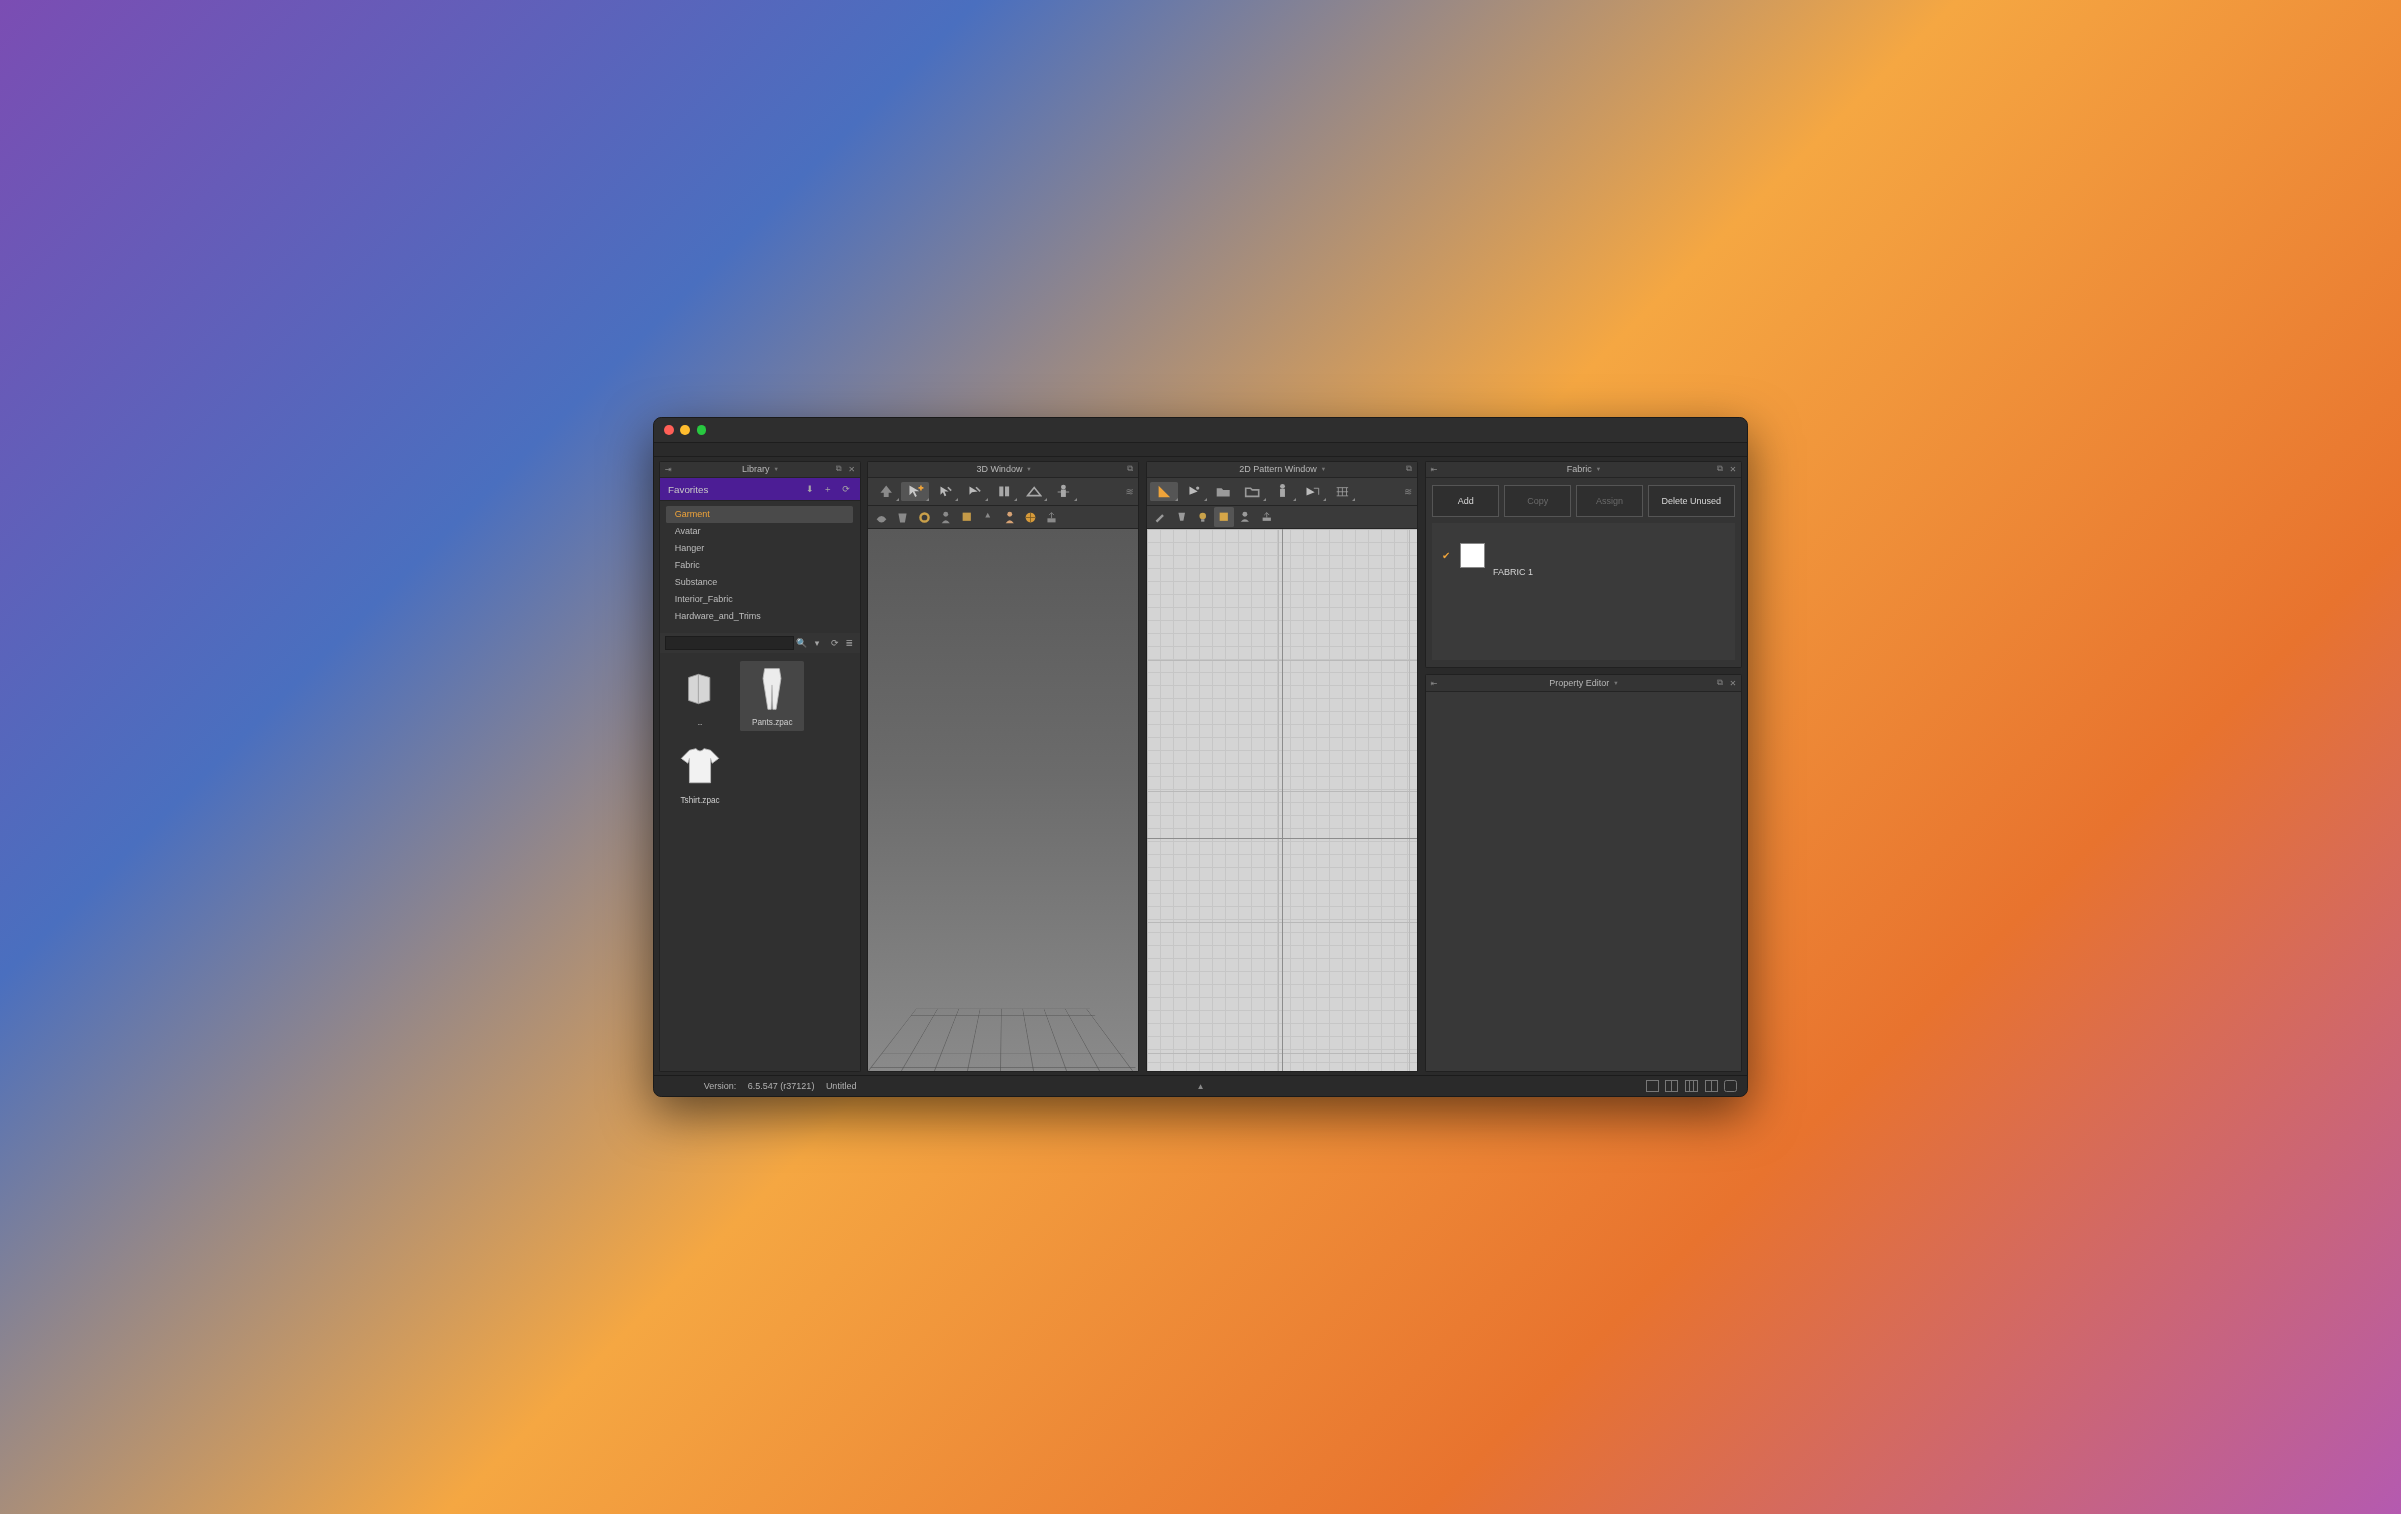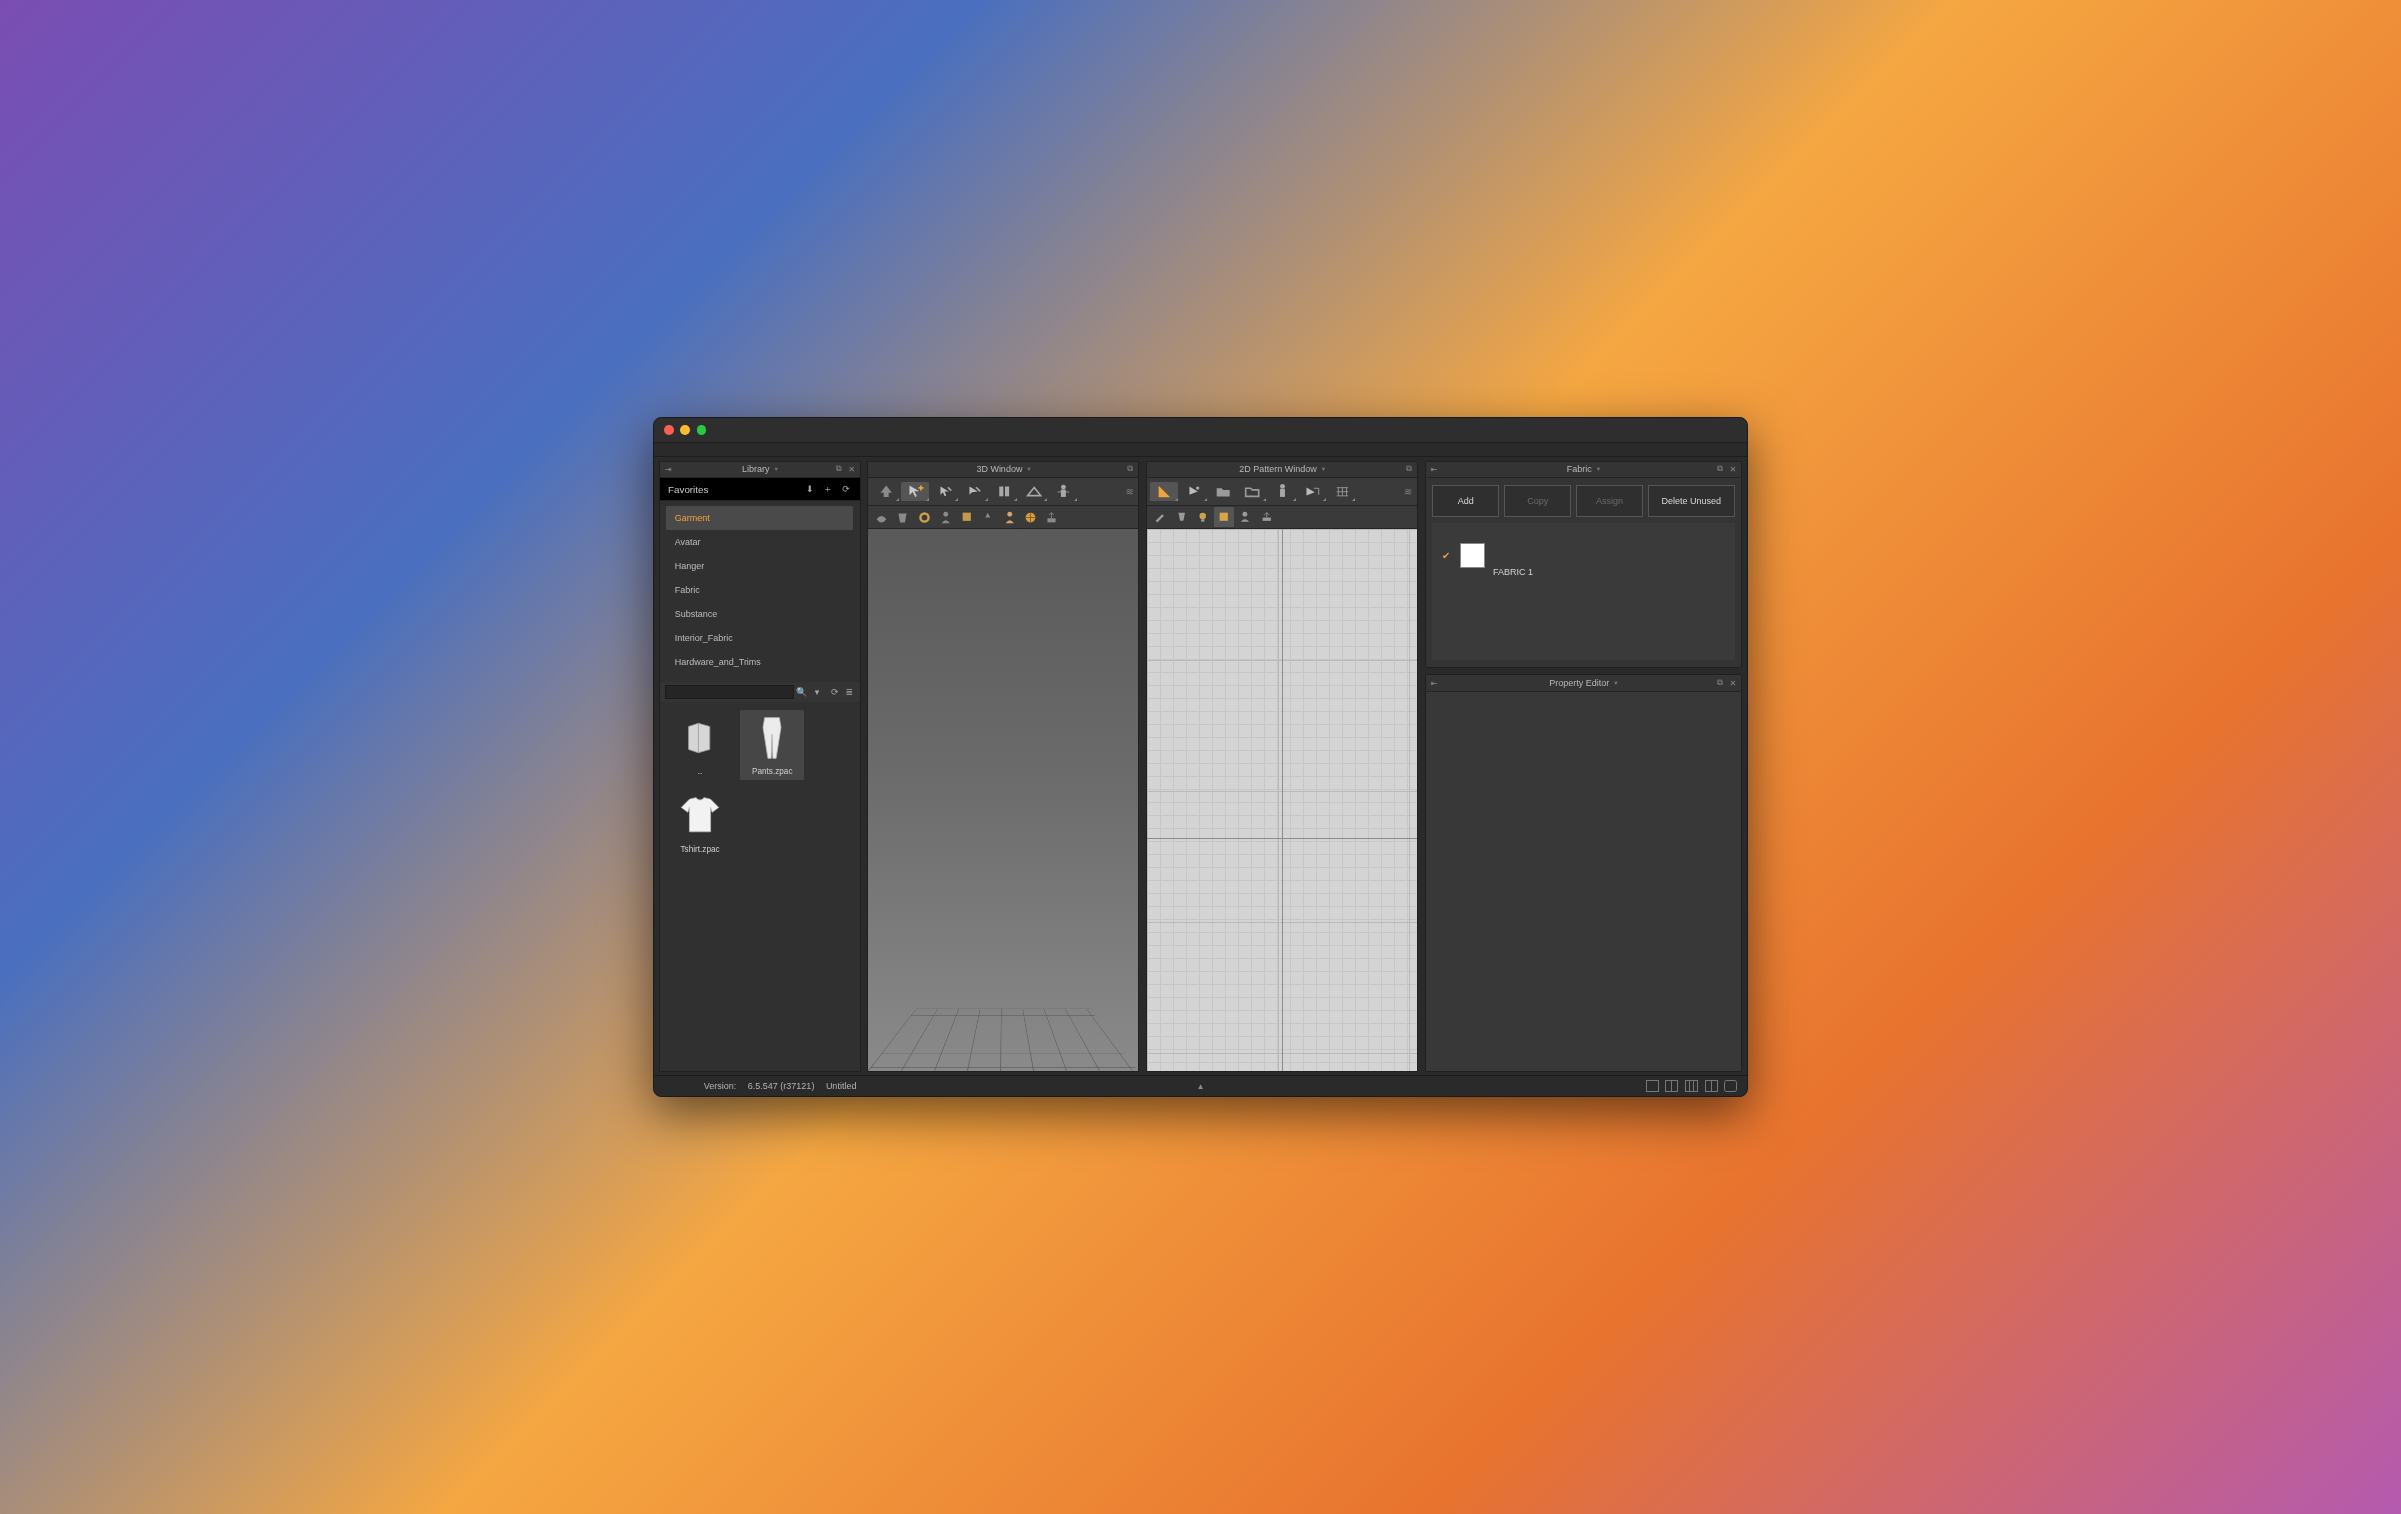--- a/index.html
+++ b/index.html
@@ -57,30 +57,30 @@
   .panel-header .ph-left { left:3.3px; }
   .panel-header .ph-right { right:3.3px; }
   .hdr-icon {
     width:9.8px; height:9.8px; display:flex; align-items:center; justify-content:center;
     color:#888; font-size:8.2px; cursor:pointer;
   }
   .hdr-drop { margin-left:4.9px; font-size:6.6px; color:#777; }
 
   
   .fav-bar {
-    height:23px; background:#000000; display:flex; align-items:center;
+    height:23px; background:#4c1d95; display:flex; align-items:center;
     padding:0 8.2px; color:#c7c7c7; font-size:9.8px; justify-content:space-between;
     border-bottom:0.8px solid #242424;
   }
   .fav-icons { display:flex; gap:6.6px; }
   .small-icon { width:11.5px;height:11.5px;color:#a6a6a6;display:flex;align-items:center;justify-content:center;font-size:9px;cursor:pointer;}
 
   .cat-list { background:#303030; padding:4.9px 6.6px 8.2px 6.6px; }
   .cat-item {
-    height:24px; display:flex; align-items:center; padding:0 8.2px;
+    height:17px; display:flex; align-items:center; padding:0 8.2px;
     color:#bdbdbd; font-size:9px; border-radius:1.6px; cursor:pointer;
   }
   .cat-item.active { background:#4a4a4a; color:#f0a43a; }
 
   .search-row {
     height:19.7px; display:flex; align-items:center; gap:3.3px; padding:2.5px 4.9px;
   }
   .search-row input {
     flex:1; height:14.8px; background:#252525; border:0.8px solid #1c1c1c;
     color:#ccc; font-size:9px; padding:0 4.9px; outline:none;

